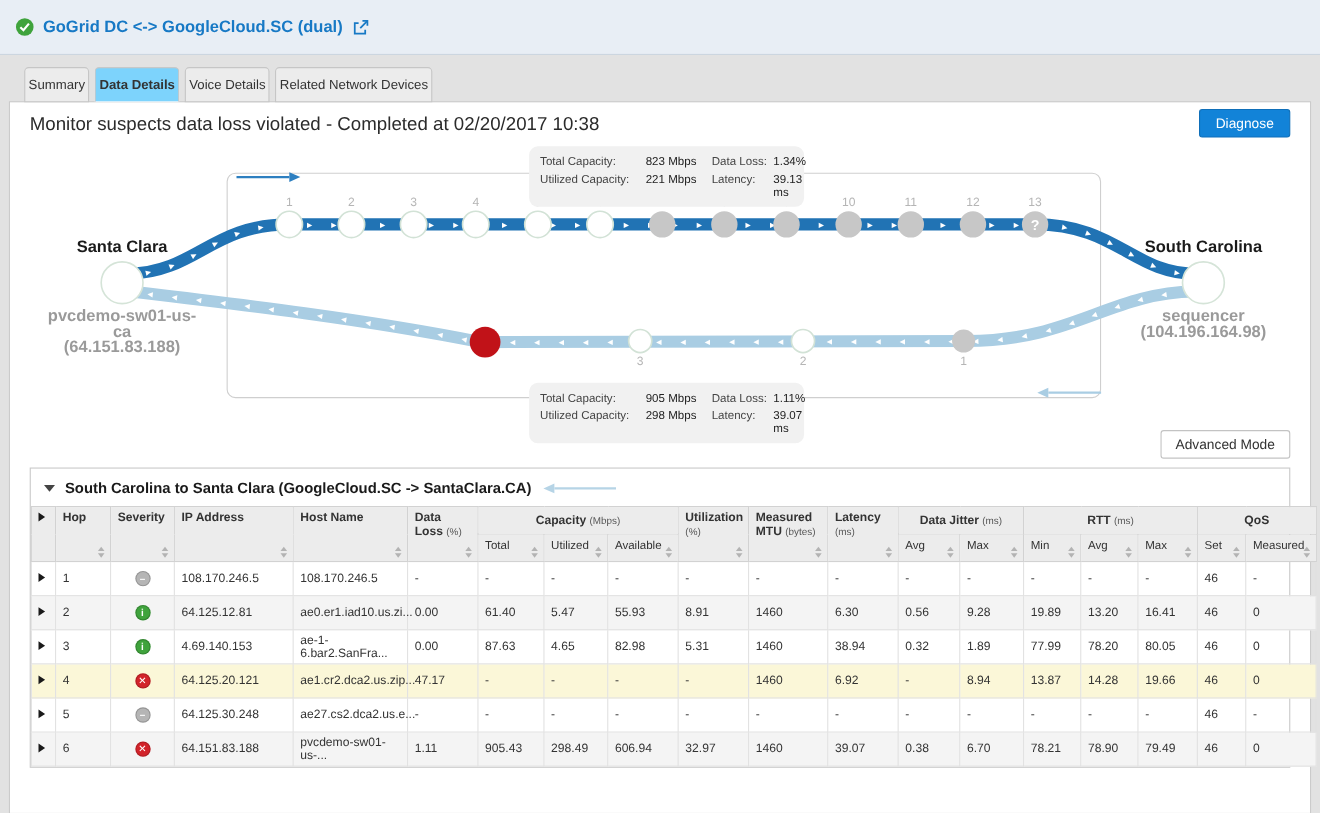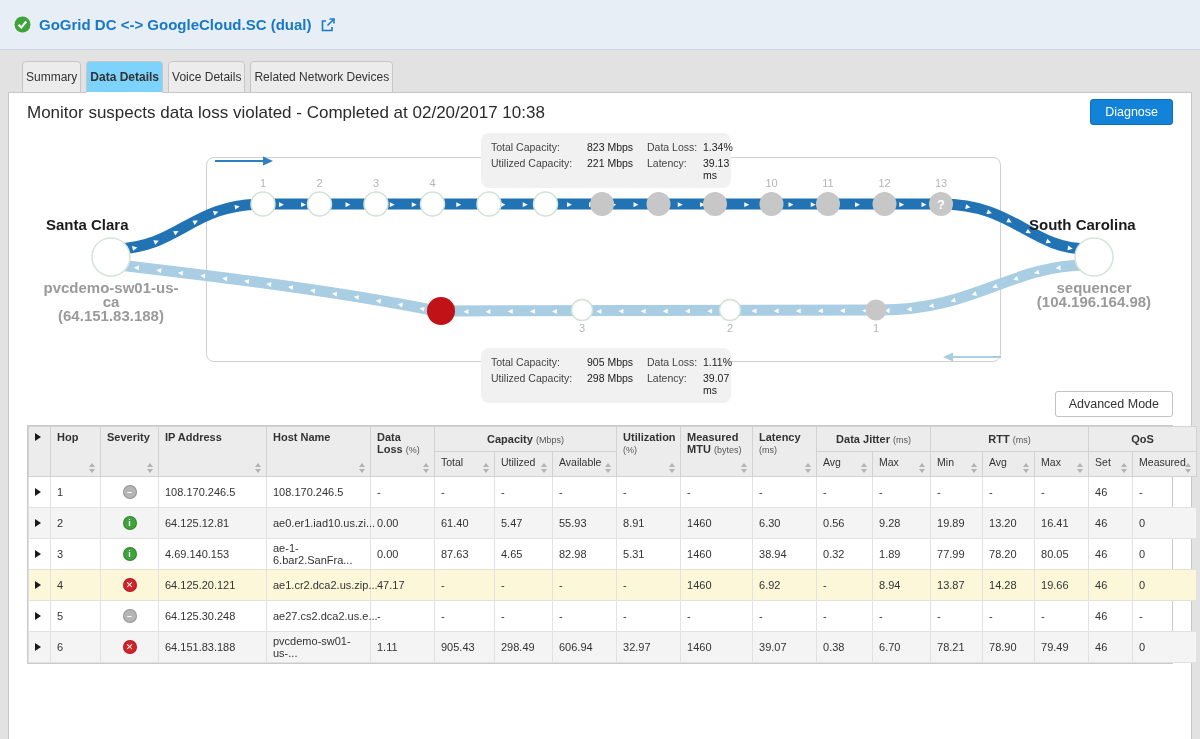--- a/index.html
+++ b/index.html
@@ -24,21 +24,21 @@
   .headrow { display:flex; justify-content:space-between; align-items:flex-start; }
   .headrow h1 { font-size:17px; font-weight:400; color:#2b2b2b; margin:4px 0 6px; }
   .btn-diagnose { background:#1283d8; color:#fff; border:1px solid #0f6fb9; border-radius:3px;
     font-size:12.5px; padding:5px 14px; cursor:pointer; }
 
   
   .diagram { position:relative; height:258px; }
   .diagram svg.net { position:absolute; left:0; top:0; }
   .dborder { position:absolute; left:179px; top:28px; width:795px; height:205px;
     border:1px solid #cfcfcf; border-radius:8px; }
-  .endlabel { position:absolute; width:130px; font-weight:bold;
+  .endlabel { position:absolute; width:130px; text-align:center; font-weight:bold;
     font-size:15px; color:#1a1a1a; }
   .endsub { position:absolute; width:150px; text-align:center; font-size:15px;
     color:#9a9a9a; line-height:14px;font-weight:bold; }
   .statbox { position:absolute; width:250px; background:#f1f1f1; border-radius:8px;
     padding:8px 10px 7px; display:grid; grid-template-columns:96px 60px 56px auto;
     row-gap:4px; font-size:10.5px; z-index:3; }
   .statbox .sl { color:#444; } .statbox .sv { color:#222; }
   .cornerarrow { position:absolute; z-index:2; }
 
   
@@ -211,20 +211,28 @@
         <span class="sv">39.07 ms</span>
       </div>
 
     </div>
 
     <div class="advrow">
       <button class="btn-adv">Advanced Mode</button>
     </div>
 
     <div class="tsection">
+      <div class="tsec-head">
+        <span class="caret"></span>
+        <span class="tsec-title">South Carolina to Santa Clara (GoogleCloud.SC -&gt; SantaClara.CA)</span>
+        <svg width="70" height="10">
+          <line x1="12" y1="5" x2="68" y2="5" stroke="#b6d4e6" stroke-width="2"></line>
+          <polygon points="12,0.5 2,5 12,9.5" fill="#b6d4e6"></polygon>
+        </svg>
+      </div>
 
       <table class="grid">
         <colgroup>
           <col style="width:22px">
             <col style="width:50px">
             <col style="width:58px">
           <col style="width:108px">
             <col style="width:104px">
             <col style="width:64px">
           <col style="width:60px">

